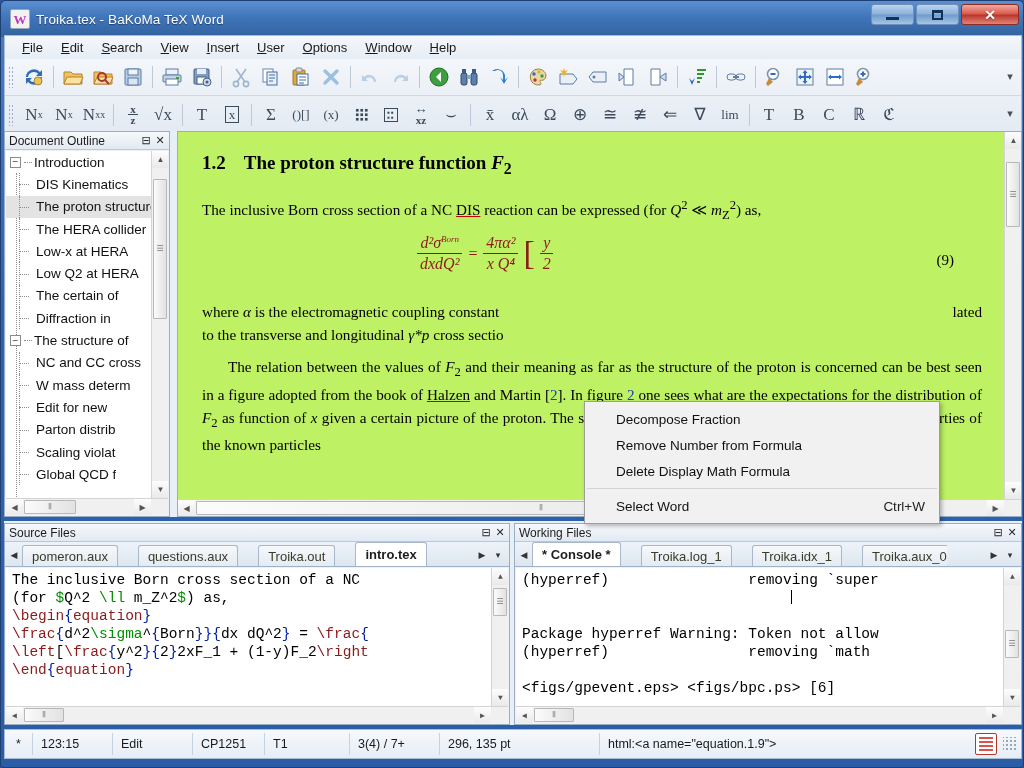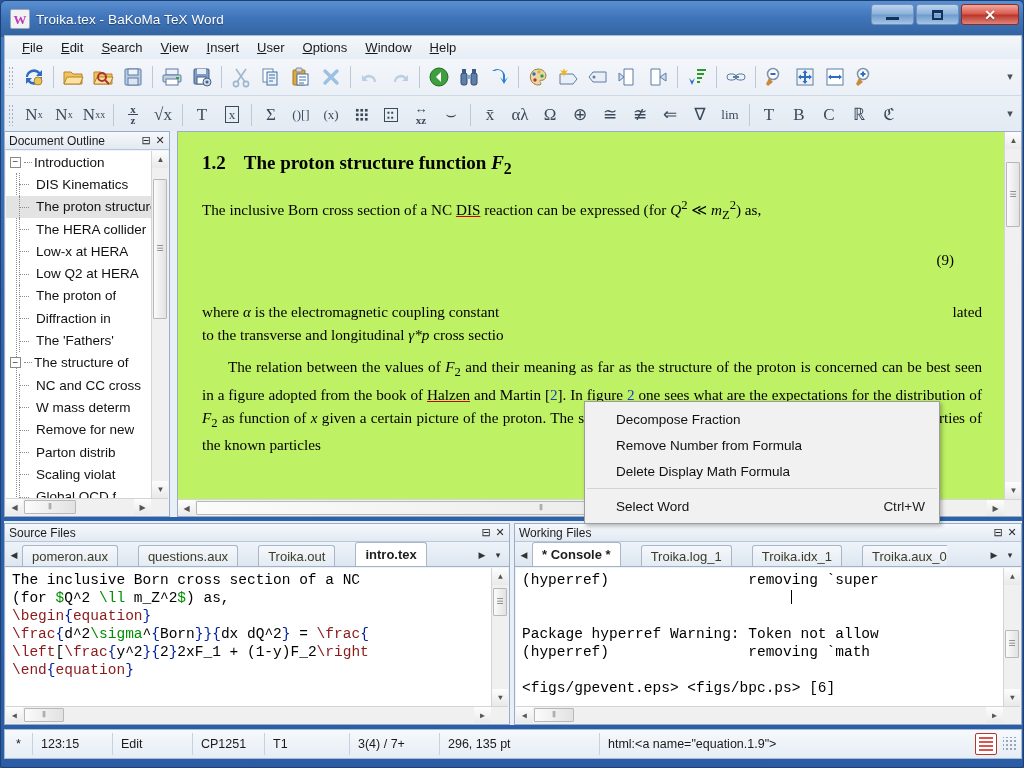--- a/index.html
+++ b/index.html
@@ -710,46 +710,42 @@
             <div class="tree-row">
               <span class="childind"></span>
               <span class="label">Low-x at HERA</span>
             </div>
             <div class="tree-row">
               <span class="childind"></span>
               <span class="label">Low Q2 at HERA</span>
             </div>
             <div class="tree-row">
               <span class="childind"></span>
-              <span class="label">The proton of</span>
+              <span class="label">The certain of</span>
             </div>
             <div class="tree-row">
               <span class="childind"></span>
               <span class="label">Diffraction in</span>
-            </div>
-            <div class="tree-row">
-              <span class="childind"></span>
-              <span class="label">The 'Fathers'</span>
             </div>
             <div class="tree-row">
               <span class="expander">−</span>
               <span style="width: 8px; border-top: 1px dotted rgb(140, 140, 140); margin-right: 2px; flex: 0 0 auto;"></span>
               <span class="label">The structure of</span>
             </div>
             <div class="tree-row">
               <span class="childind"></span>
               <span class="label">NC and CC cross</span>
             </div>
             <div class="tree-row">
               <span class="childind"></span>
               <span class="label">W mass determ</span>
             </div>
             <div class="tree-row">
               <span class="childind"></span>
-              <span class="label">Remove for new</span>
+              <span class="label">Edit for new</span>
             </div>
             <div class="tree-row">
               <span class="childind"></span>
               <span class="label">Parton distrib</span>
             </div>
             <div class="tree-row">
               <span class="childind"></span>
               <span class="label">Scaling violat</span>
             </div>
             <div class="tree-row">
@@ -781,20 +777,36 @@
         <div id="doc-heading">
           <span class="num">1.2</span><span>The proton structure function</span>
           <em class="mi">F</em><sub>2</sub>
         </div>
 
         <div class="doc-par">
           <span>The inclusive Born cross section of a NC </span><span class="mathlink">DIS</span><span> reaction can be expressed (for </span><em class="mi">Q</em><sup>2</sup><span> ≪ </span><em class="mi">m</em><sub>Z</sub><sup>2</sup><span>) as,</span>
         </div>
 
         <div id="equation-line">
+          <div id="equation">
+            <span class="frac">
+              <span class="top"><em class="mi">d²σ</em><sup style="font-size:9px">Born</sup></span>
+              <span class="bot">dxdQ²</span>
+            </span>
+            <span>=</span>
+            <span class="frac">
+              <span class="top">4πα²</span>
+              <span class="bot">x Q⁴</span>
+            </span>
+            <span class="bigbr">[</span>
+            <span class="frac">
+              <span class="top">y</span>
+              <span class="bot">2</span>
+            </span>
+          </div>
           <div id="eq-number">(9)</div>
         </div>
 
         <div class="doc-par">
           <span>where </span><em class="mi">α</em><span> is the electromagnetic coupling constant</span>
           <span style="float:right">lated</span><br>
           <span>to the transverse and longitudinal </span><em class="mi">γ*p</em><span> cross sectio</span>
         </div>
 
         <div class="doc-par indent">

